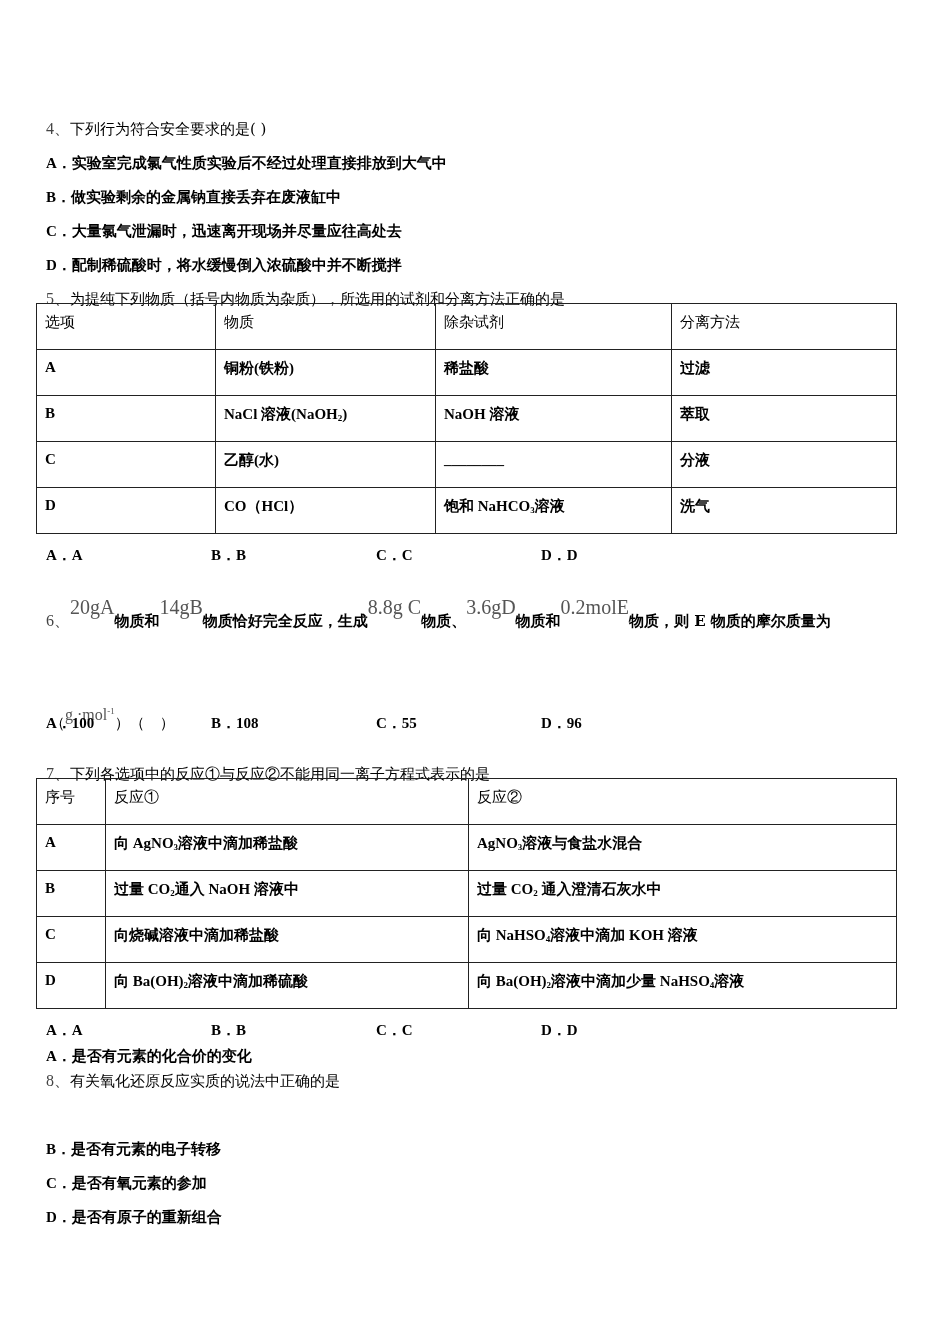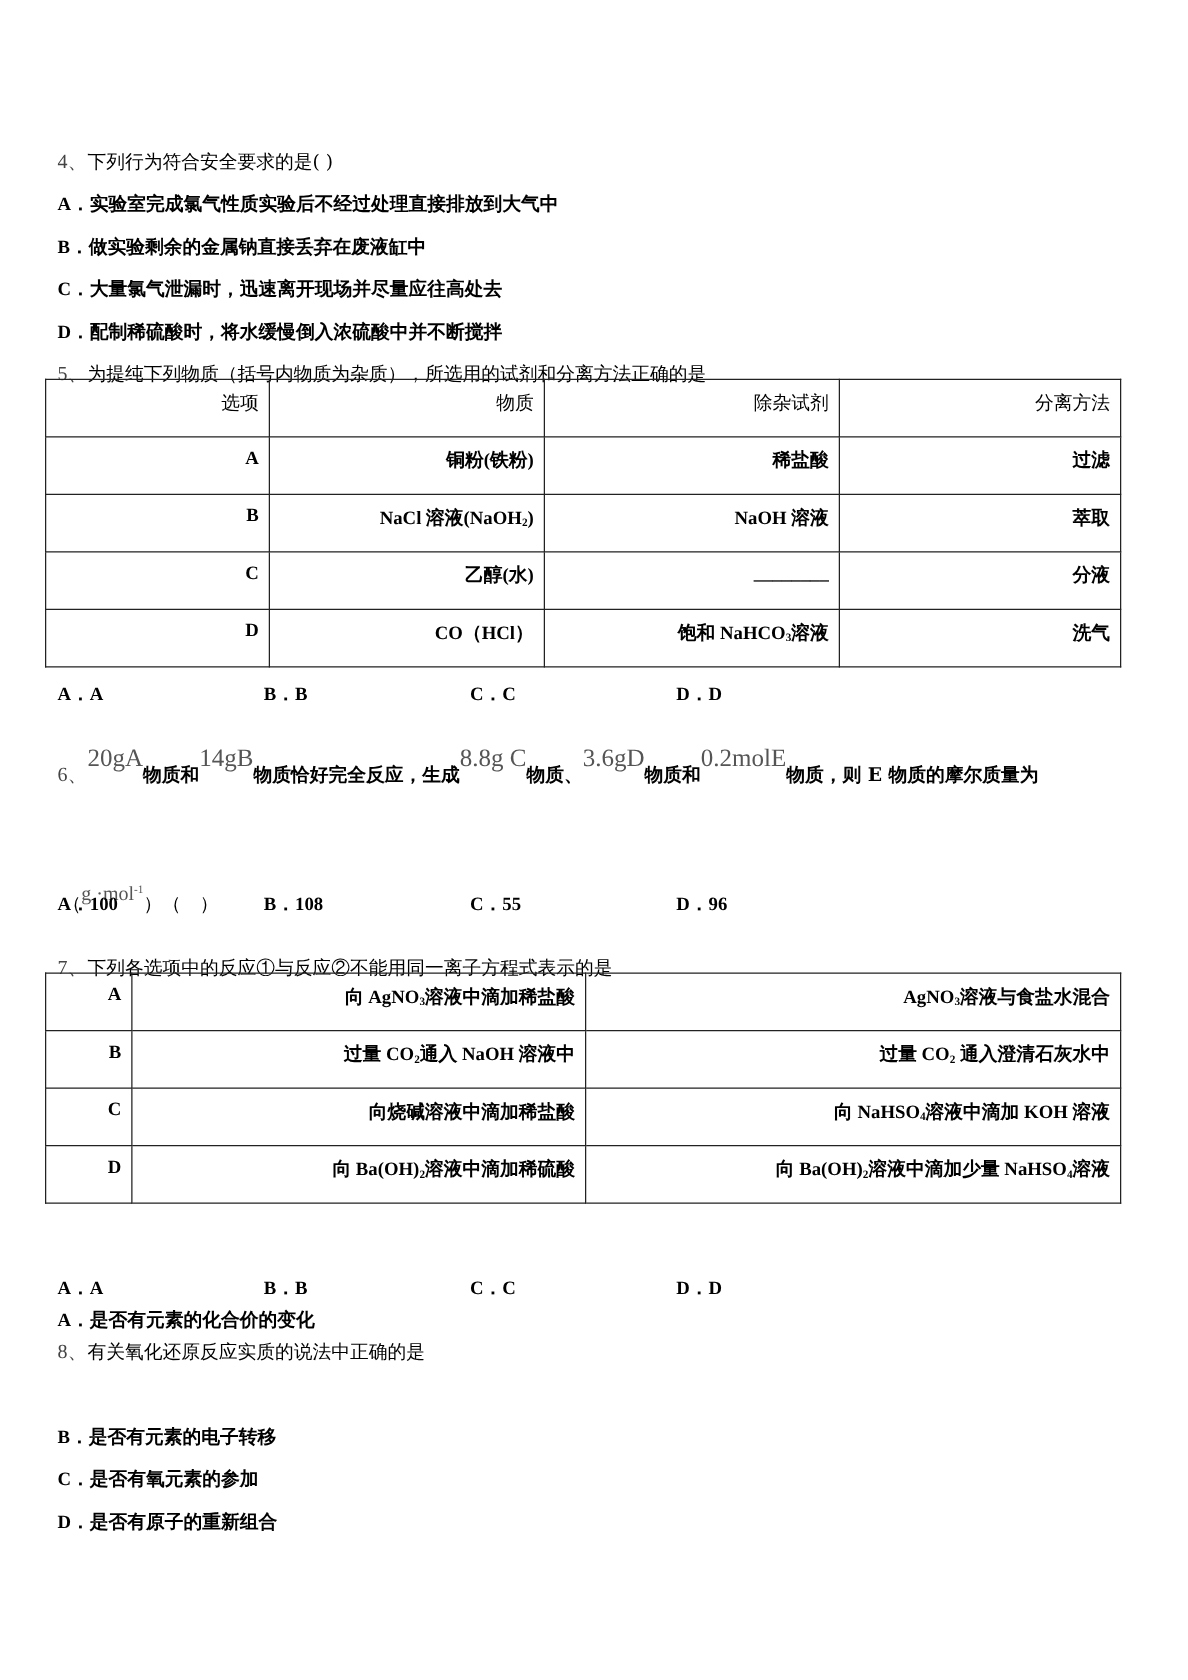--- a/index.html
+++ b/index.html
@@ -16,21 +16,21 @@
   .num { color: #444; font-family: "Liberation Serif", serif; font-size: 16px; }
   .stem { font-weight: normal; }
   .opt-label { font-weight: bold; font-family: "Liberation Serif", serif; }
   .opt-text { font-weight: bold; }
   table.q {
     position: absolute; left: 36px; border-collapse: collapse;
     font-size: 15px;
   }
   table.q td {
     border: 1.5px solid #222; padding: 0 8px; height: 46px; vertical-align: top;
-    padding-top: 9px; box-sizing: border-box; text-align: right;
+    padding-top: 9px; box-sizing: border-box;
   }
   table.q tr.head td { font-weight: normal; }
   table.q tr.body td { font-weight: bold; font-family: "Liberation Serif", "DejaVu Serif", serif; }
   .answers {
     position: absolute; left: 46px; font-size: 15px; font-weight: bold;
     font-family: "Liberation Serif", serif; white-space: nowrap;
   }
   .answers span { display: inline-block; width: 165px; }
   .answers span:last-child { width: auto; }
   .math {
@@ -115,20 +115,25 @@
 <div class="line" style="top:747px">
   <span class="num">7、</span><span class="stem">下列各选项中的反应①与反应②不能用同一离子方程式表示的是</span>
 </div>
 <table class="q" style="top:778px">
   <colgroup>
       <col style="width:69px">
       <col style="width:363px">
       <col style="width:428px">
     </colgroup>
   <tbody>
+      <tr class="head">
+    <td>序号</td>
+    <td>反应①</td>
+    <td>反应②</td>
+  </tr>
   <tr class="body">
     <td>A</td>
     <td><span>向 AgNO</span><sub>3</sub><span>溶液中滴加稀盐酸</span></td>
     <td><span> AgNO</span><sub>3</sub><span>溶液与食盐水混合</span></td>
   </tr>
   <tr class="body">
     <td>B</td>
     <td><span>过量 CO</span><sub>2</sub><span>通入 NaOH 溶液中</span></td>
     <td><span>过量 CO</span><sub>2</sub><span> 通入澄清石灰水中</span></td>
   </tr>

